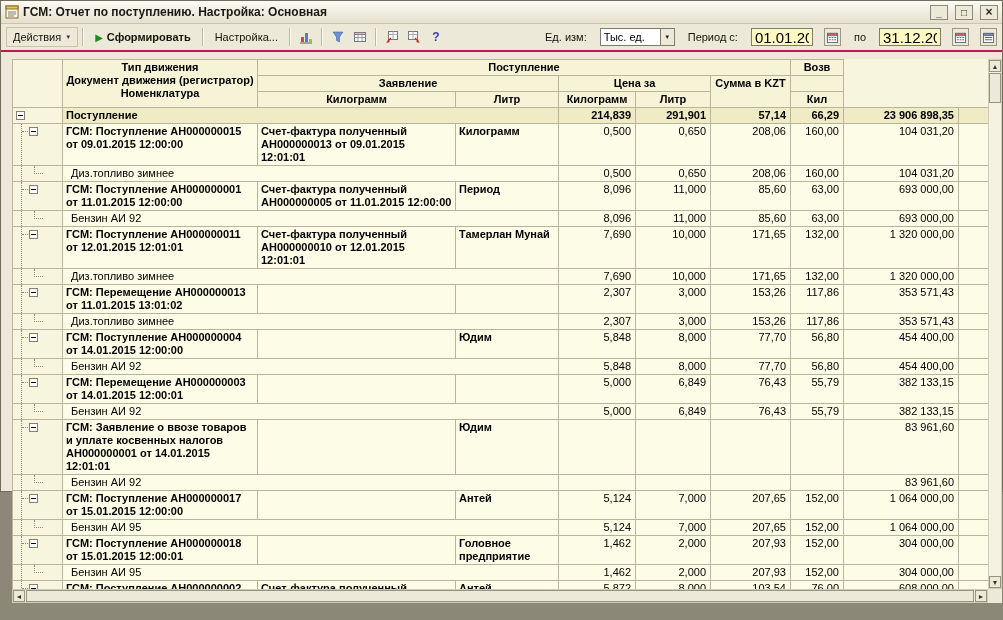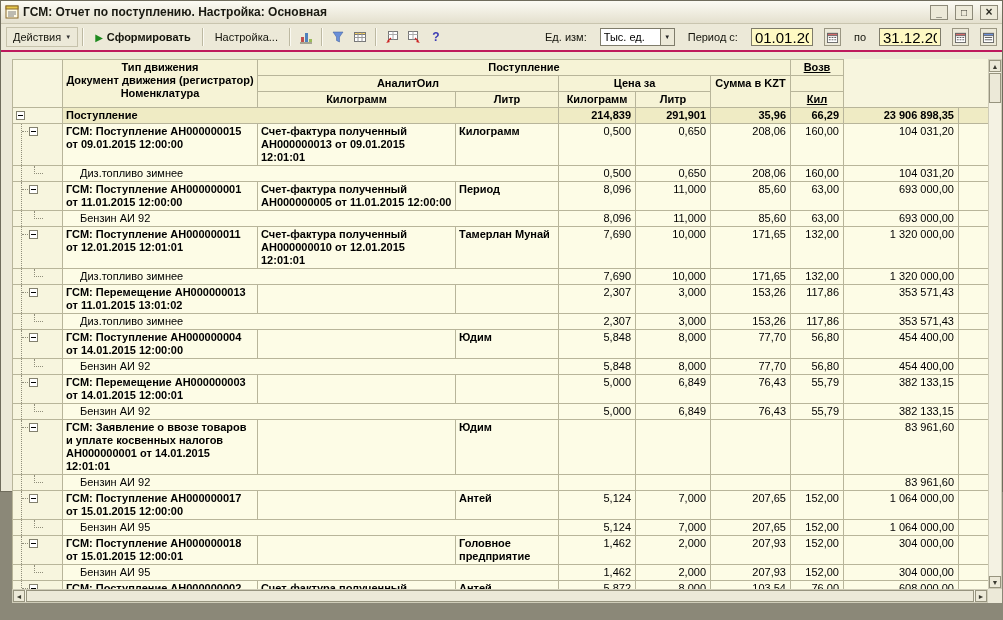--- a/index.html
+++ b/index.html
@@ -40,27 +40,27 @@
   .help-q{font-size:12px;font-weight:bold;color:#3c3cb4;}
 
   
   .grid-wrap{position:absolute;left:11px;top:58px;width:976px;height:530px;overflow:hidden;background:#F7F5DE;}
   table.grid{border-collapse:collapse;table-layout:fixed;width:976px;font-size:11px;color:#000;}
   table.grid th,table.grid td{border:1px solid #b8b59a;line-height:13px;}
   table.grid thead th{background:#F6F3D6;font-weight:bold;text-align:center;padding:1px 3px;vertical-align:top;}
   th.desc-h{text-align:left;}
   th.desc-h div{white-space:nowrap;overflow:hidden;text-align:center;}
   th.lefty{text-align:left;}
-  .clip{white-space:nowrap;overflow:hidden;text-align:left;text-decoration:underline;}
+  .clip{white-space:nowrap;overflow:hidden;text-align:left;}
   td.gutter{border:none;background:#F7F5DE;position:relative;}
   td.desc{background:#FDFCE6;text-align:left;padding:1px 3px;vertical-align:top;word-wrap:break-word;}
   td.num{background:#FDFCE6;text-align:right;padding:1px 4px;vertical-align:top;white-space:nowrap;overflow:hidden;}
   tr.row-group td.desc,tr.row-group td.num{background:#EFEBC4;font-weight:bold;}
   tr.row-doc td.desc{font-weight:bold;}
-  td.desc.indent{padding-left:17px;}
+  td.desc.indent{padding-left:8px;}
   .expander{position:absolute;width:9px;height:9px;box-sizing:border-box;border:1px solid #82806e;background:#fff;top:3px;z-index:2;}
   .expander::after{content:"";position:absolute;left:1px;top:3px;width:5px;height:1px;background:#000;}
   .lvl0 .expander{left:3px;}
   .lvl1 .expander{left:16px;}
   td.lvl1::before,td.lvl2::before{content:"";position:absolute;left:8px;top:0;bottom:0;border-left:1px dotted #8f8d7a;}
   td.lvl1::after{content:"";position:absolute;left:9px;top:7px;width:6px;height:0;border-top:1px dotted #8f8d7a;}
   td.lvl2::after{content:"";position:absolute;left:21px;top:0;width:8px;height:7px;border-left:1px dotted #8f8d7a;border-bottom:1px dotted #8f8d7a;}
 
   
   .vscroll{position:absolute;left:987px;top:58px;width:14px;height:530px;background:#f4f2e3;border:1px solid #cfccb8;box-sizing:border-box;}
@@ -206,42 +206,42 @@
           <td class="gutter" rowspan="3"></td>
           <th class="desc-h" rowspan="3">
             <div>Тип движения</div>
             <div>Документ движения (регистратор)</div>
             <div>Номенклатура</div>
           </th>
           <th colspan="5" class="lefty">Поступление</th>
           <th class="clip">Возв</th>
         </tr>
         <tr style="height:15px">
-          <th colspan="2">АналитОил</th>
+          <th colspan="2">Заявление</th>
           <th colspan="2">Цена за</th>
           <th rowspan="2">Сумма в KZT</th>
           <th class="clip"></th>
         </tr>
         <tr style="height:15px">
           <th>Килограмм</th>
           <th>Литр</th>
           <th>Килограмм</th>
           <th>Литр</th>
           <th class="clip">Кил</th>
         </tr>
       </thead>
       <tbody id="report-body">
           <tr class="row-group">
             <td class="gutter lvl0">
               <span class="expander"></span>
             </td>
             <td class="desc" colspan="3">Поступление</td>
             <td class="num">214,839</td>
             <td class="num">291,901</td>
-            <td class="num">35,96</td>
+            <td class="num">57,14</td>
             <td class="num">66,29</td>
             <td class="num">23 906 898,35</td>
             <td class="num"></td>
           </tr>
           <tr class="row-doc">
             <td class="gutter lvl1">
               <span class="expander"></span>
             </td>
             <td class="desc">ГСМ: Поступление АН000000015 от 09.01.2015 12:00:00</td>
             <td class="desc">Счет-фактура полученный АН000000013 от 09.01.2015 12:01:01</td>

